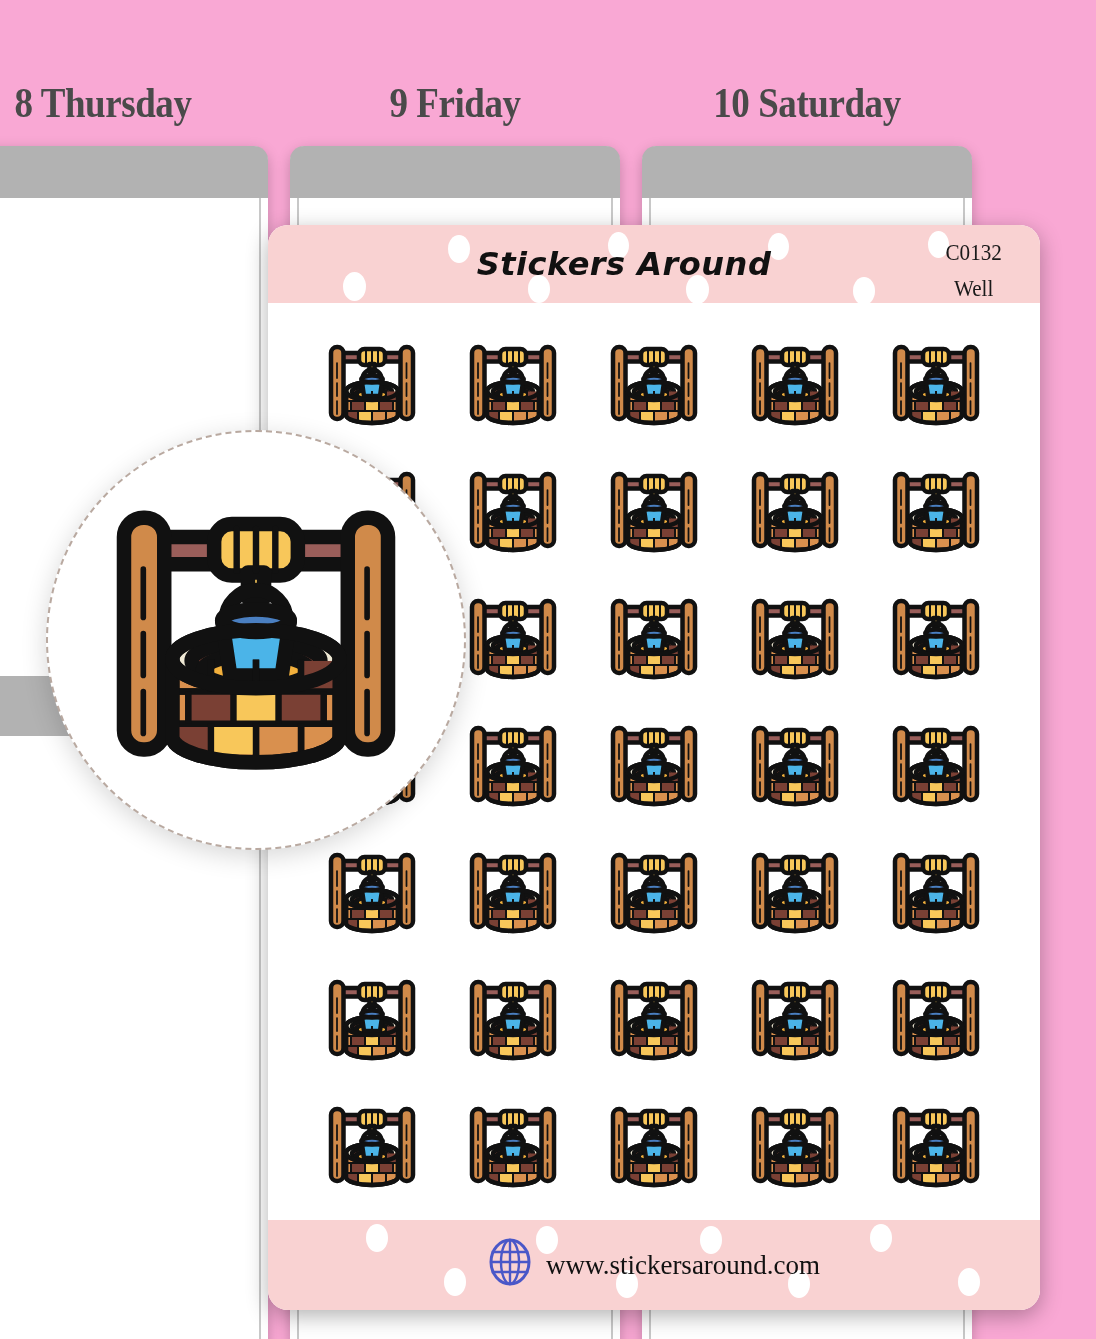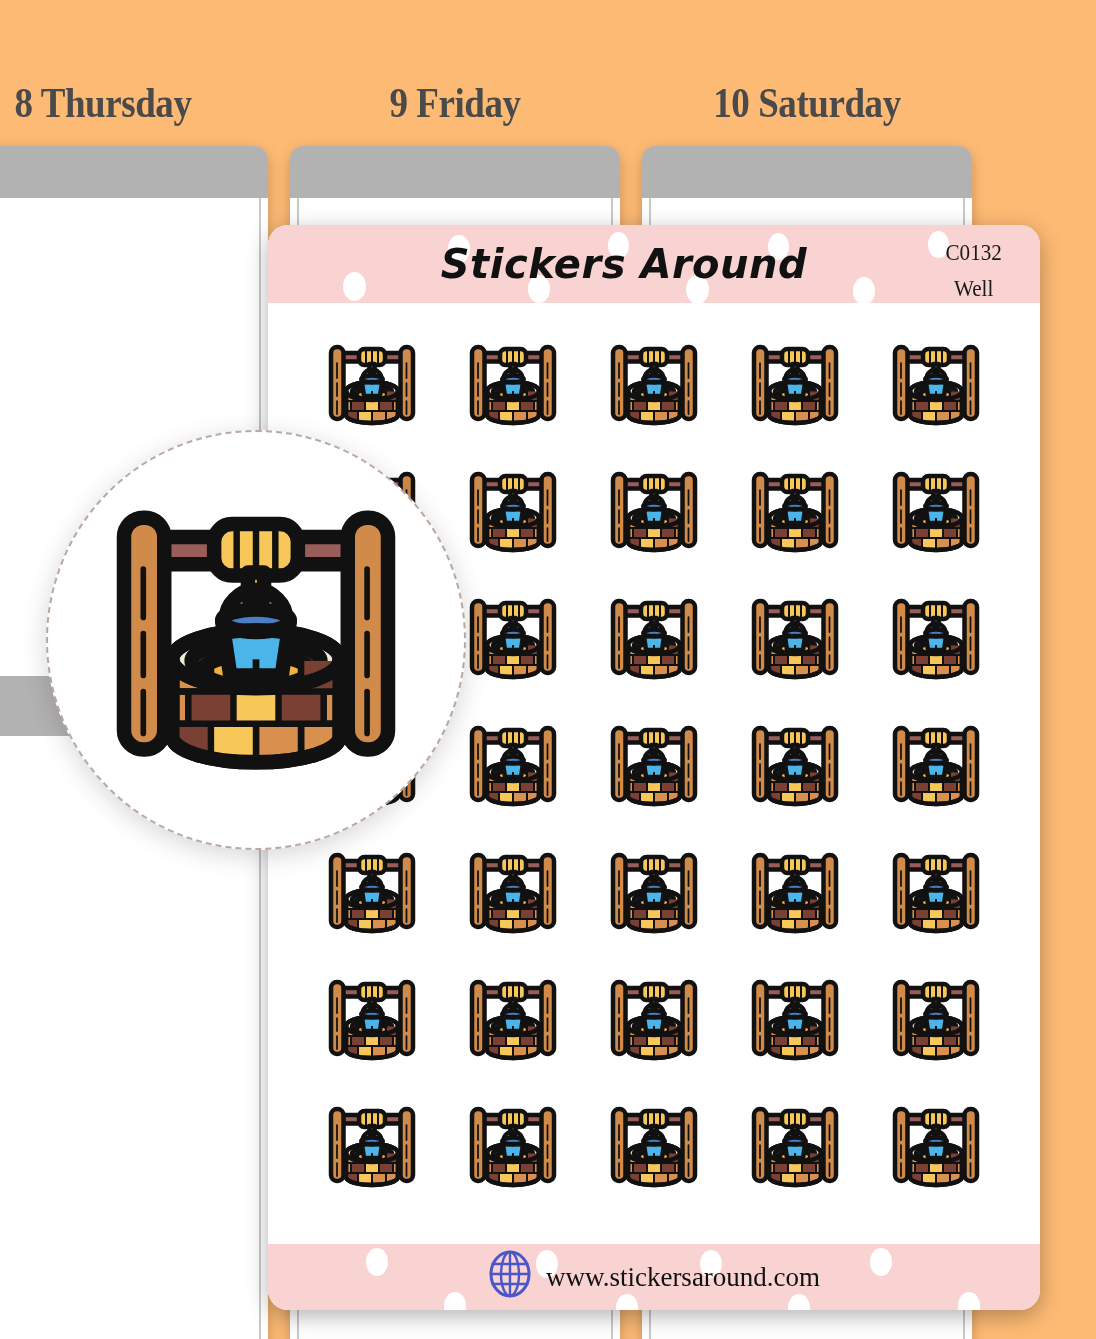--- a/index.html
+++ b/index.html
@@ -11,21 +11,21 @@
     font-family: "Liberation Serif", serif;
     overflow: hidden;
     position: relative;
   }
 
   #stage {
     position: absolute;
     inset: 0;
     width: 1096px;
     height: 1339px;
-    background: #fdba74;
+    background: #f9a8d4;
     overflow: hidden;
   }
 
   
   .planner-col {
     position: absolute;
     top: 146px;
     width: 330px;
     height: 1260px;
     background: #ffffff;
@@ -86,38 +86,38 @@
   }
 
   .band {
     position: absolute;
     left: 0;
     right: 0;
     background: #f9d2d2;
     overflow: hidden;
   }
   .band.top { top: 0; height: 78px; }
-  .band.bottom { bottom: 0; height: 66px; }
+  .band.bottom { bottom: 0; height: 90px; }
 
   .dot {
     position: absolute;
     background: #ffffff;
     border-radius: 50%;
   }
 
   .brand {
     position: absolute;
     left: 0; right: 0; top: 0; height: 78px;
     display: flex;
     align-items: center;
     justify-content: center;
     font-family: "DejaVu Sans", sans-serif;
     font-style: italic;
     font-weight: bold;
-    font-size: 40px;
+    font-size: 32px;
     color: #111;
     letter-spacing: 0.5px;
     padding-right: 60px;
   }
 
   .code-box {
     position: absolute;
     right: 36px;
     top: 10px;
     text-align: center;

